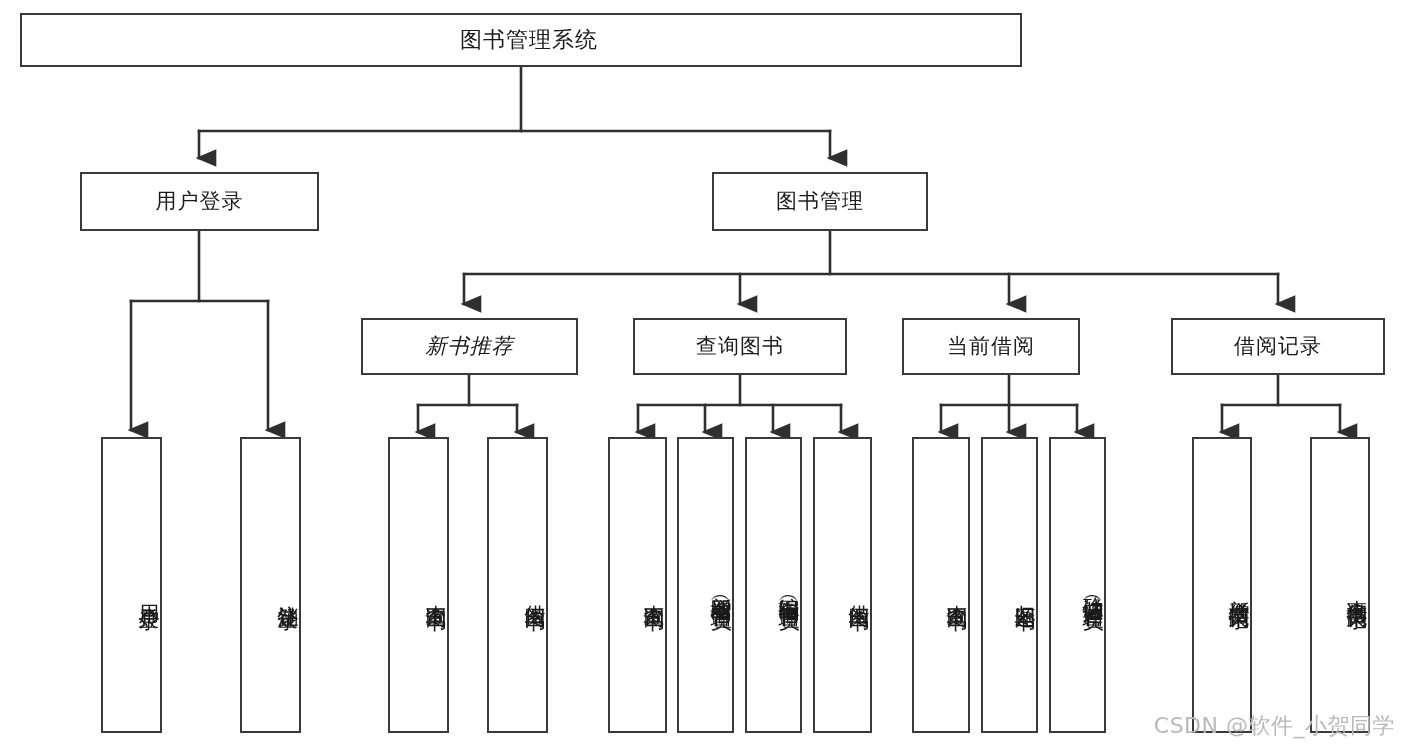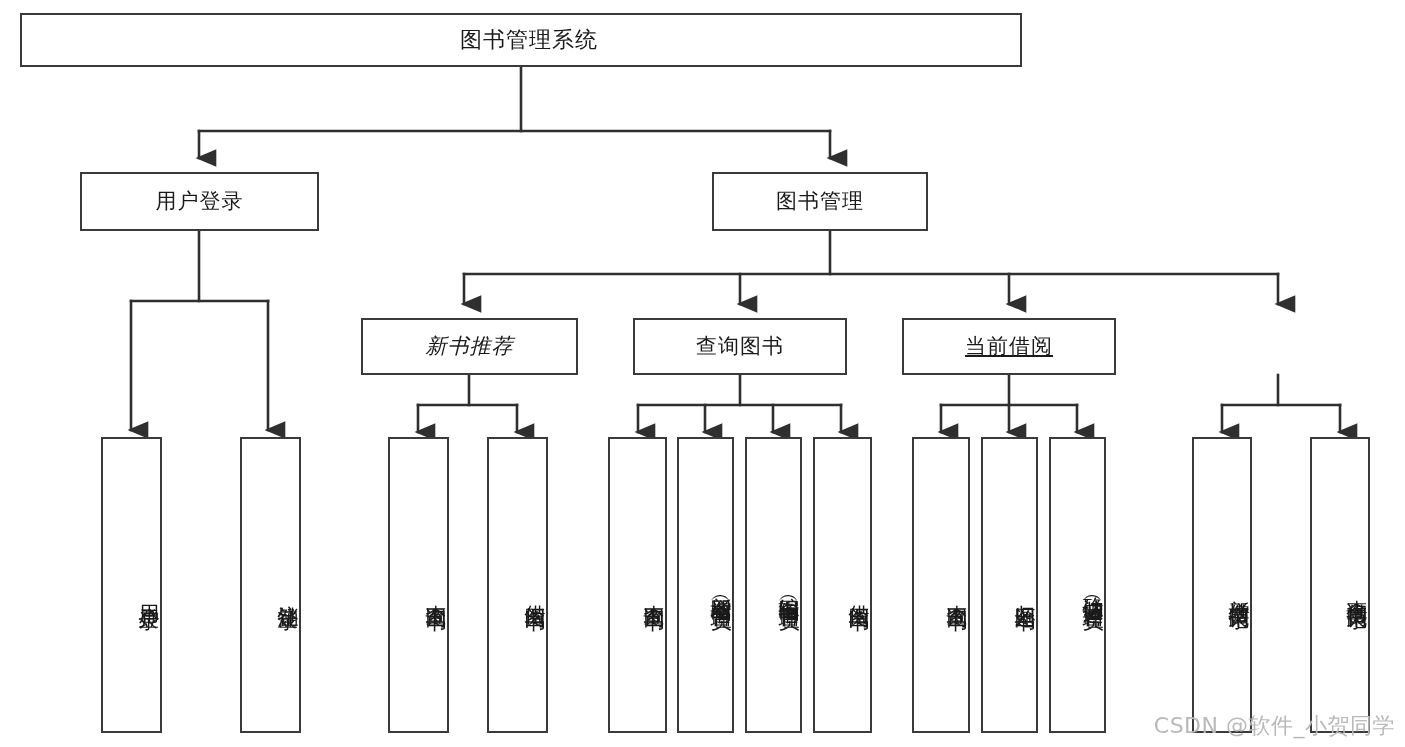--- a/index.html
+++ b/index.html
@@ -133,22 +133,23 @@
   <div class="node horiz root" style="left:20px; top:13px; width:1002px; height:54px;">图书管理系统</div>
 
   <div class="node horiz" style="left:80px; top:172px; width:239px; height:59px;">用户登录</div>
 
   <div class="node horiz" style="left:712px; top:172px; width:216px; height:59px;">图书管理</div>
 
   <div class="node horiz" style="left:361px; top:318px; width:217px; height:57px;font-style:italic;">新书推荐</div>
 
   <div class="node horiz" style="left:633px; top:318px; width:214px; height:57px;">查询图书</div>
 
-  <div class="node horiz" style="left:902px; top:318px; width:214px; height:57px;text-decoration:underline;">当前借阅</div>
-
+  <div class="node horiz" style="left:902px; top:318px; width:178px; height:57px;">当前借阅</div>
+
+  <div class="node horiz" style="left:1171px; top:318px; width:214px; height:57px;">借阅记录</div>
 
   <div class="node vert" style="left:101px; top:437px; width:61px; height:296px;">
     <span class="vlabel">用户登录</span>
   </div>
 
   <div class="node vert" style="left:240px; top:437px; width:61px; height:296px;">
     <span class="vlabel">注销登录</span>
   </div>
 
   <div class="node vert" style="left:388px; top:437px; width:61px; height:296px;">

